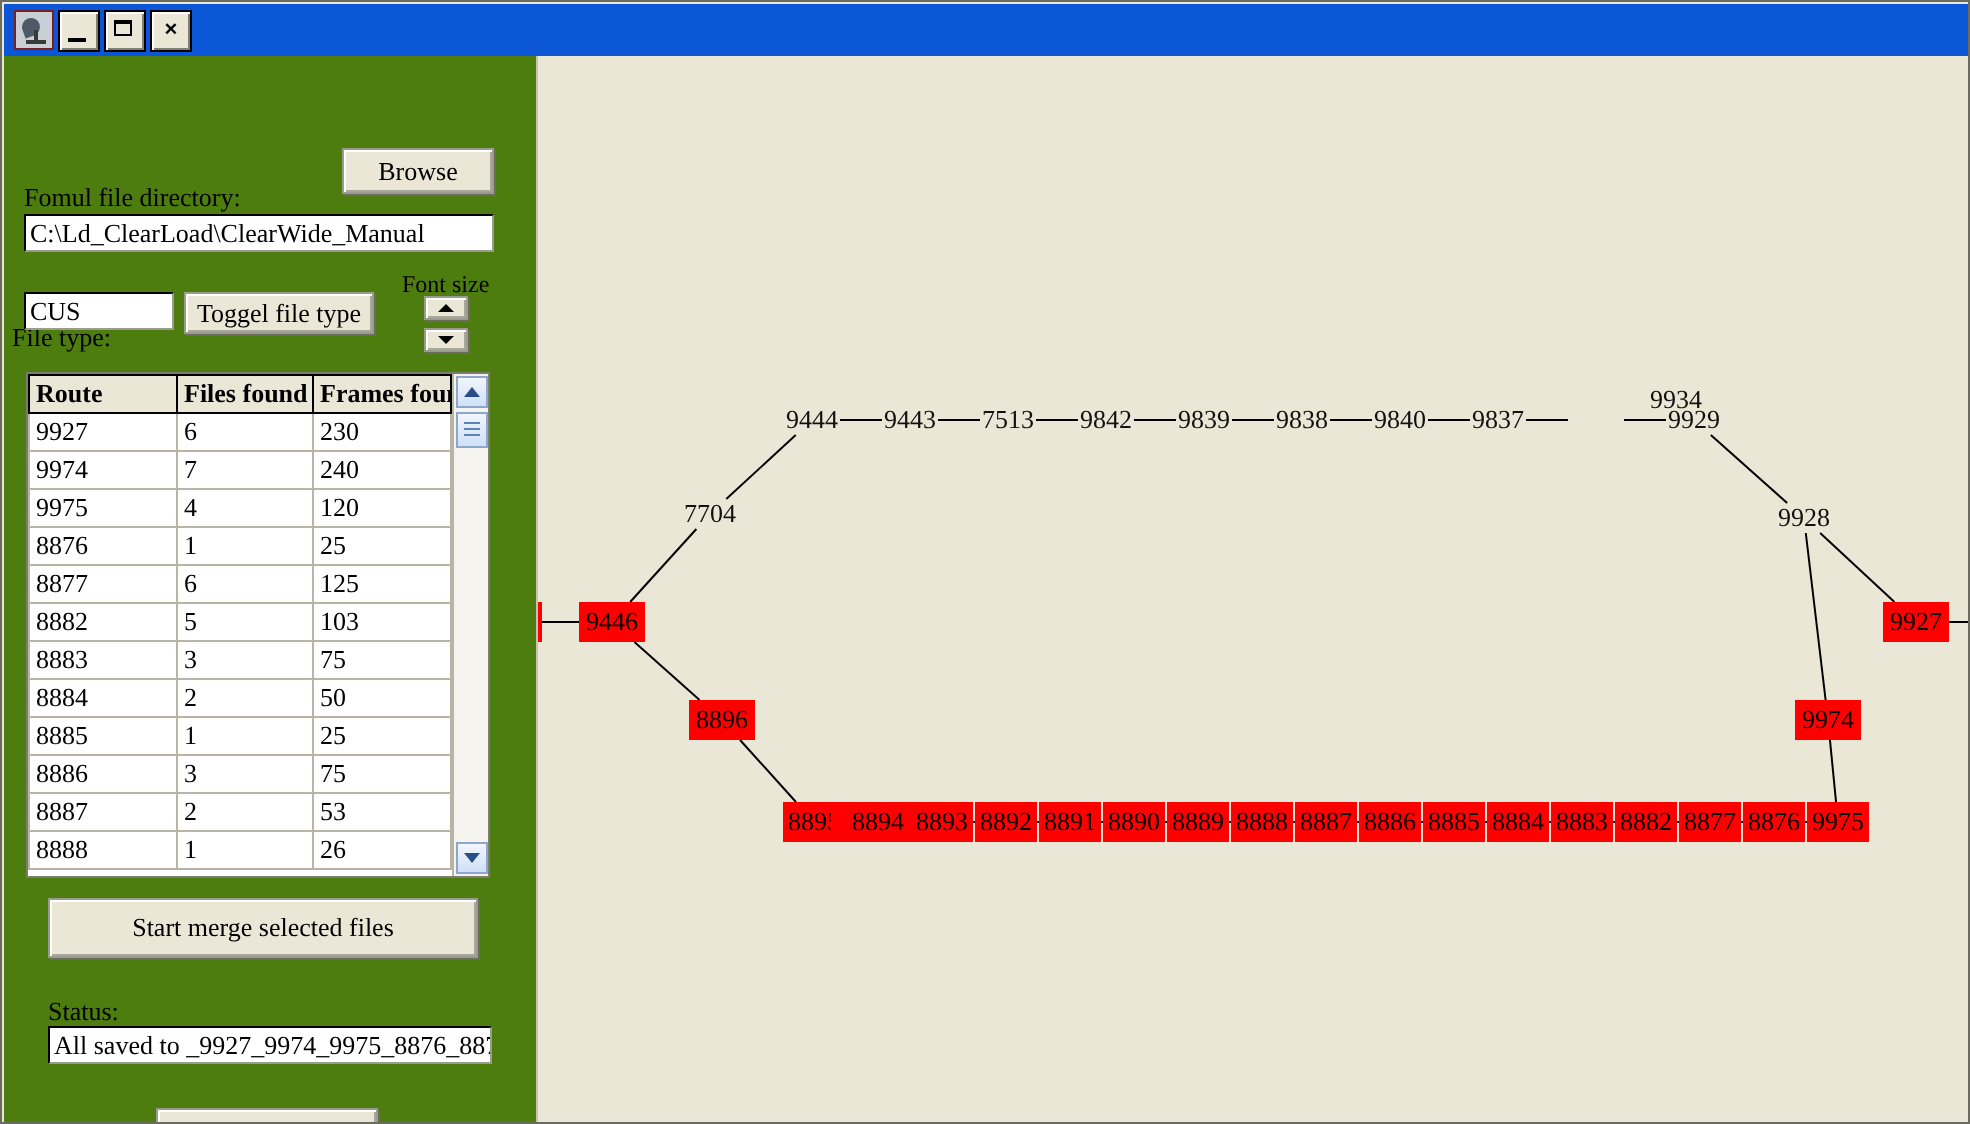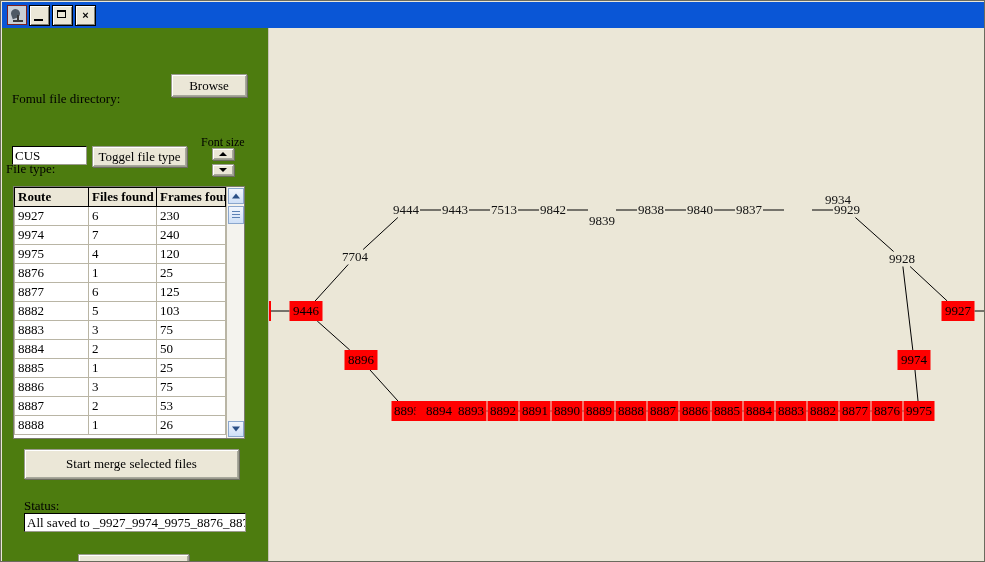--- a/index.html
+++ b/index.html
@@ -336,20 +336,21 @@
     <div class="title-btn">
         <span class="gl">×</span>
       </div>
   </div>
 
   <div id="left-panel">
 
     <div class="btn" id="browse-button">Browse</div>
 
     <div class="lbl" id="dir-label">Fomul file directory:</div>
+    <div class="txt" id="dir-input">C:\Ld_ClearLoad\ClearWide_Manual</div>
 
     <div class="lbl" id="filetype-label">File type:</div>
     <div class="txt" id="filetype-input">CUS</div>
     <div class="btn" id="toggle-filetype-button">Toggel file type</div>
 
     <div class="lbl" id="fontsize-label">Font size</div>
     <div class="spin-btn" id="fontsize-up">
         <span class="arr up"></span>
       </div>
     <div class="spin-btn" id="fontsize-down">
@@ -495,21 +496,21 @@
         <line x1="705.5" y1="283" x2="722" y2="283" stroke="#000000" stroke-width="1"></line>
       </svg>
     <div id="diagram-nodes">
         <div class="node-box" style="left: -13px; top: 283px; width: 30px;">9447</div>
         <div class="node-box" style="left: 37px; top: 283px; width: 33px;">9446</div>
         <div class="node-plain" style="left: 86px; top: 229px;">7704</div>
         <div class="node-plain" style="left: 137px; top: 182px;">9444</div>
         <div class="node-plain" style="left: 186px; top: 182px;">9443</div>
         <div class="node-plain" style="left: 235px; top: 182px;">7513</div>
         <div class="node-plain" style="left: 284px; top: 182px;">9842</div>
-        <div class="node-plain" style="left: 333px; top: 182px; margin-top: 11px;">9839</div>
+        <div class="node-plain" style="left: 333px; top: 182px;">9839</div>
         <div class="node-plain" style="left: 382px; top: 182px;">9838</div>
         <div class="node-plain" style="left: 431px; top: 182px;">9840</div>
         <div class="node-plain" style="left: 480px; top: 182px;">9837</div>
         <div class="node-plain" style="left: 529px; top: 172px; margin-left: 40px;">9934</div>
         <div class="node-plain" style="left: 578px; top: 182px;">9929</div>
         <div class="node-plain" style="left: 633px; top: 231px;">9928</div>
         <div class="node-box" style="left: 689px; top: 283px; width: 33px;">9927</div>
         <div class="node-box" style="left: 645px; top: 332px; width: 33px;">9974</div>
         <div class="node-box" style="left: 92px; top: 332px; width: 33px;">8896</div>
         <div class="node-box" style="left: 138px; top: 383px; width: 31px;">8895</div>

